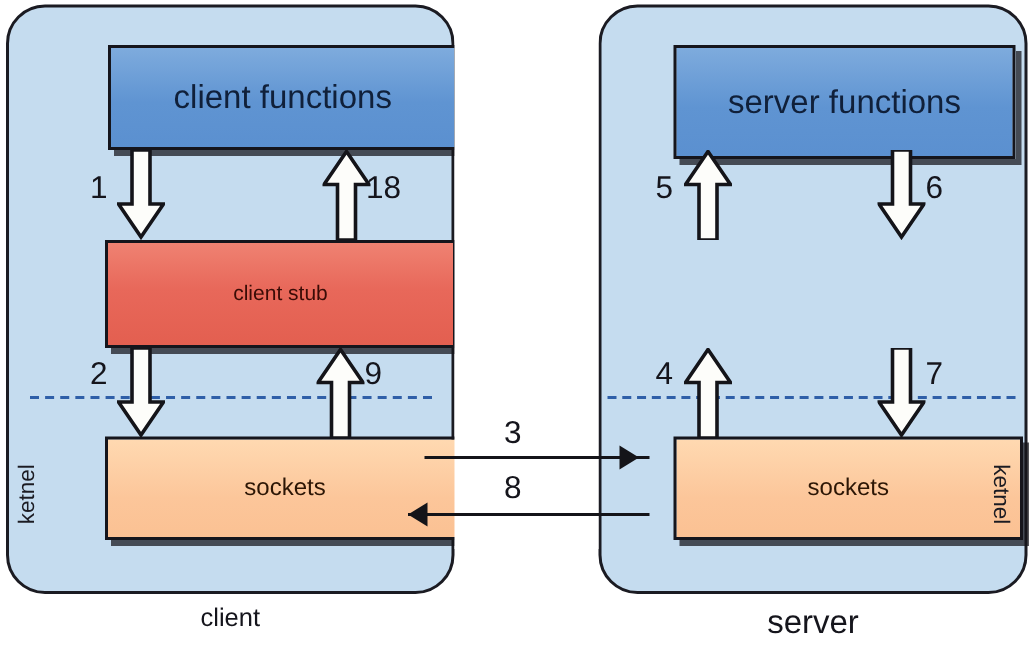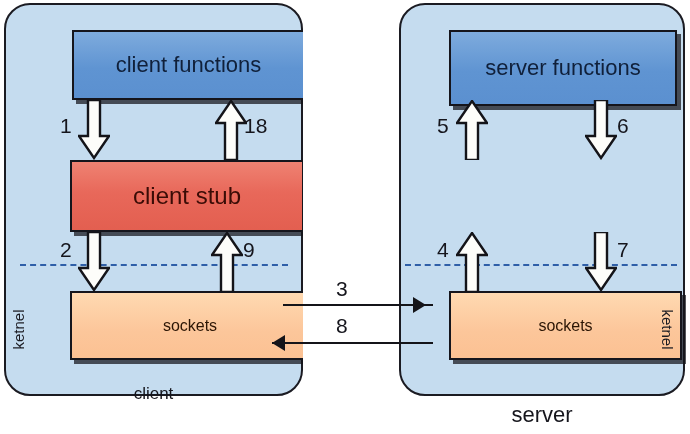--- a/index.html
+++ b/index.html
@@ -38,21 +38,21 @@
     margin-left:27px;
   }
   .box-fn{
     background:linear-gradient(180deg,#7eabdd 0%,#5f94d2 55%,#5b90d0 100%);
     color:#10203a;
     font-size:22px;
   }
   .box-stub{
     background:linear-gradient(180deg,#ef8272 0%,#e8685a 45%,#e35f50 100%);
     color:#3a0c06;
-    font-size:24px;
+    font-size:14px;
   }
   .box-sock{
     background:linear-gradient(180deg,#ffd9b1 0%,#fcc69a 60%,#fbc193 100%);
     color:#2c1605;
     font-size:16px;
   }
 
   
   #client-functions{left:45px; top:30px;  width:233px; height:70px;}
   #client-stub     {left:43px; top:160px; width:234px; height:72px;}
@@ -208,18 +208,18 @@
 
   <div class="hline" id="net-line-3"></div>
   <div class="harrow" id="net-head-3"></div>
   <div class="netnum" id="net-num-3">3</div>
 
   <div class="hline" id="net-line-8"></div>
   <div class="harrow" id="net-head-8"></div>
   <div class="netnum" id="net-num-8">8</div>
 
 
-  <div style="position:absolute;left:4px;top:384px;width:299px;text-align:center;
+  <div style="position:absolute;left:4px;top:402px;width:299px;text-align:center;
               font-size:17px;color:#15151c;">client</div>
   <div style="position:absolute;left:399px;top:402px;width:286px;text-align:center;
               font-size:22px;color:#15151c;">server</div>
 
 </div>
 
 </body></html>

